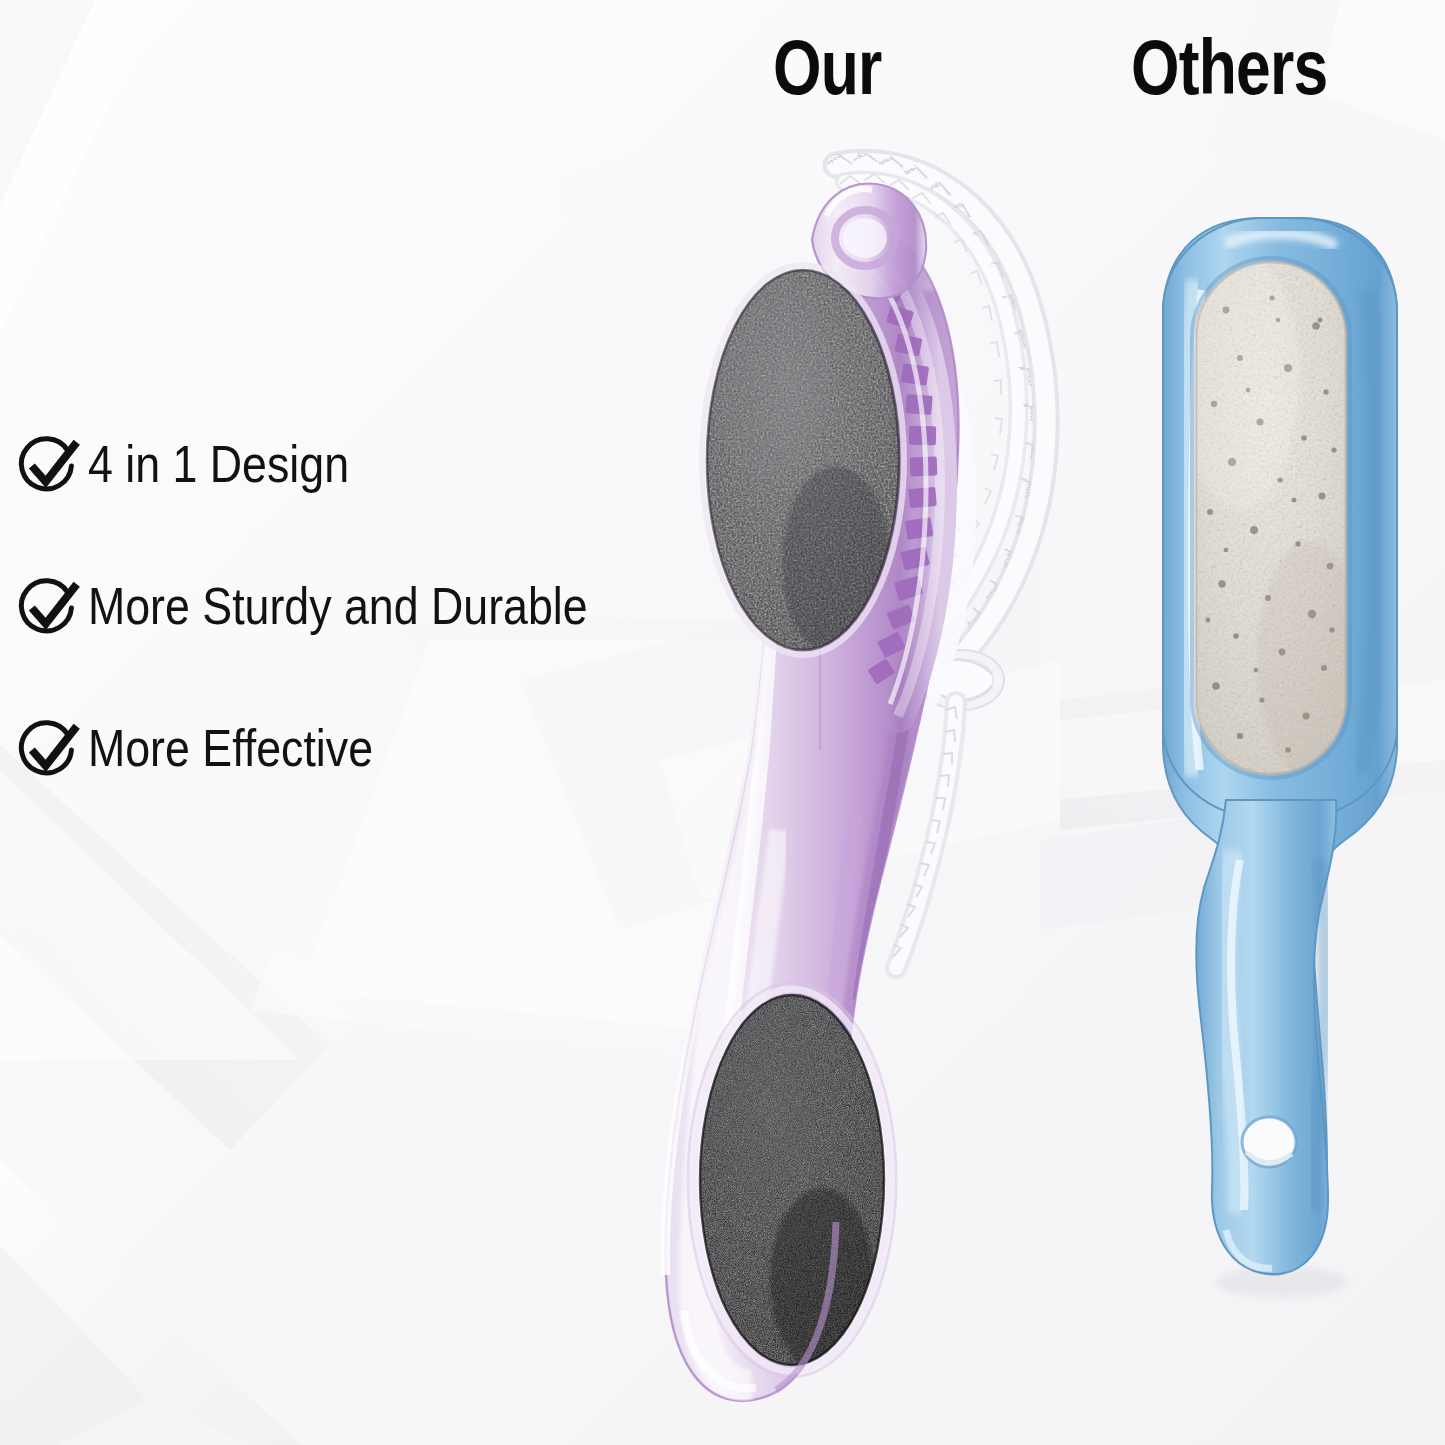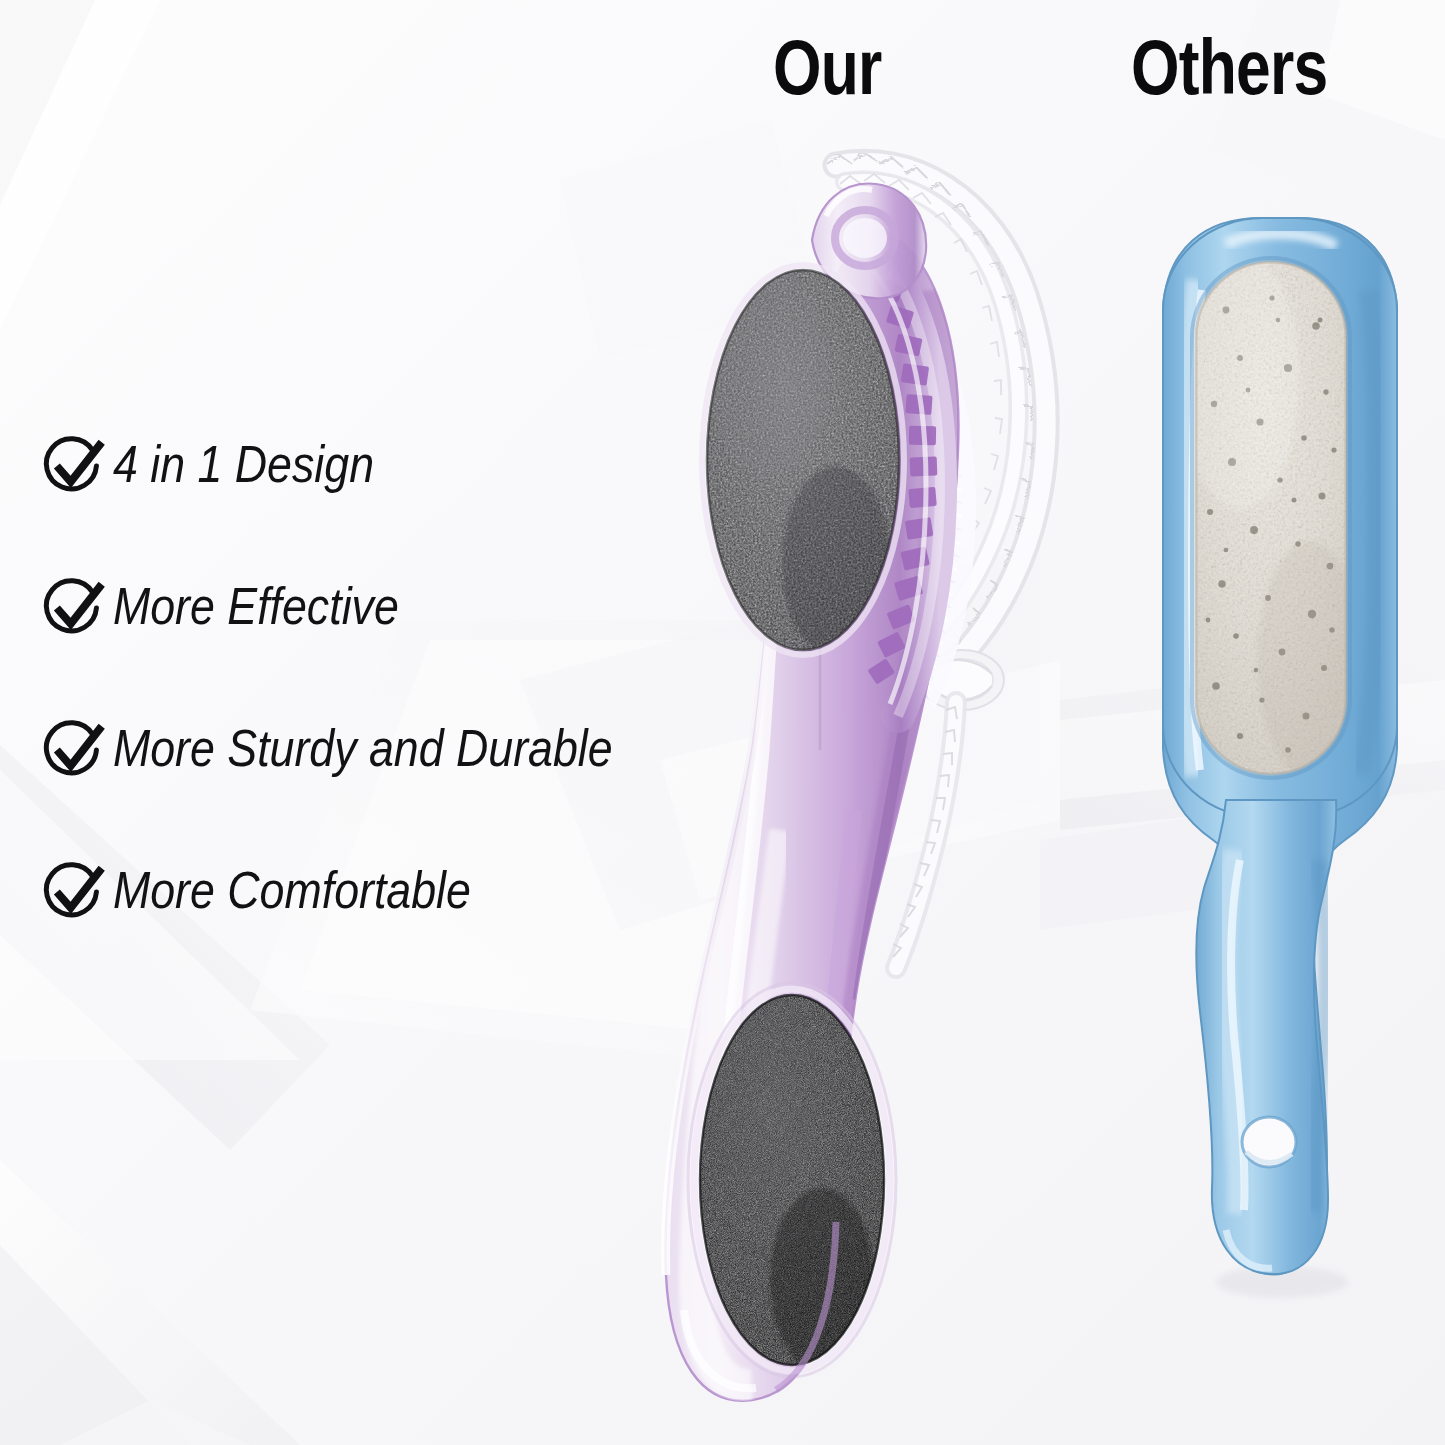--- a/index.html
+++ b/index.html
@@ -25,25 +25,24 @@
     transform:scaleX(0.80);
     transform-origin:left top;
     white-space:nowrap;
   }
   #heading-our    { left:773px; top:28px; }
   #heading-others { left:1131px; top:28px; }
 
   
   #feature-list {
     position:absolute;
-    left:41px;
+    left:16px;
     top:432px;
     width:760px;
     z-index:6;
-    font-style:italic;
   }
   .feature-item {
     display:flex;
     align-items:center;
     height:68px;
     margin-bottom:74px;
   }
   .check-icon { flex:0 0 auto; width:66px; height:66px; display:block; }
   .feature-label {
     font-family:"Liberation Sans", sans-serif;
@@ -571,33 +570,26 @@
       <path d="M24,50 L45,74 L92,14" fill="none" stroke="#111113" stroke-width="12" stroke-linecap="butt" stroke-linejoin="miter"></path>
     </svg>
     <span class="feature-label">4 in 1 Design</span>
   </div>
 
   <div class="feature-item">
     <svg class="check-icon" viewBox="0 0 100 100">
       <path d="M78,26 A38,38 0 1 0 84,50" fill="none" stroke="#111113" stroke-width="7.5" stroke-linecap="round"></path>
       <path d="M24,50 L45,74 L92,14" fill="none" stroke="#111113" stroke-width="12" stroke-linecap="butt" stroke-linejoin="miter"></path>
     </svg>
-    <span class="feature-label">More Effective</span>
+    <span class="feature-label">More Sturdy and Durable</span>
   </div>
 
   <div class="feature-item">
     <svg class="check-icon" viewBox="0 0 100 100">
       <path d="M78,26 A38,38 0 1 0 84,50" fill="none" stroke="#111113" stroke-width="7.5" stroke-linecap="round"></path>
       <path d="M24,50 L45,74 L92,14" fill="none" stroke="#111113" stroke-width="12" stroke-linecap="butt" stroke-linejoin="miter"></path>
     </svg>
-    <span class="feature-label">More Sturdy and Durable</span>
+    <span class="feature-label">More Effective</span>
   </div>
 
-  <div class="feature-item">
-    <svg class="check-icon" viewBox="0 0 100 100">
-      <path d="M78,26 A38,38 0 1 0 84,50" fill="none" stroke="#111113" stroke-width="7.5" stroke-linecap="round"></path>
-      <path d="M24,50 L45,74 L92,14" fill="none" stroke="#111113" stroke-width="12" stroke-linecap="butt" stroke-linejoin="miter"></path>
-    </svg>
-    <span class="feature-label">More Comfortable</span>
-  </div>
 
 
 </div>
 
 </body></html>

